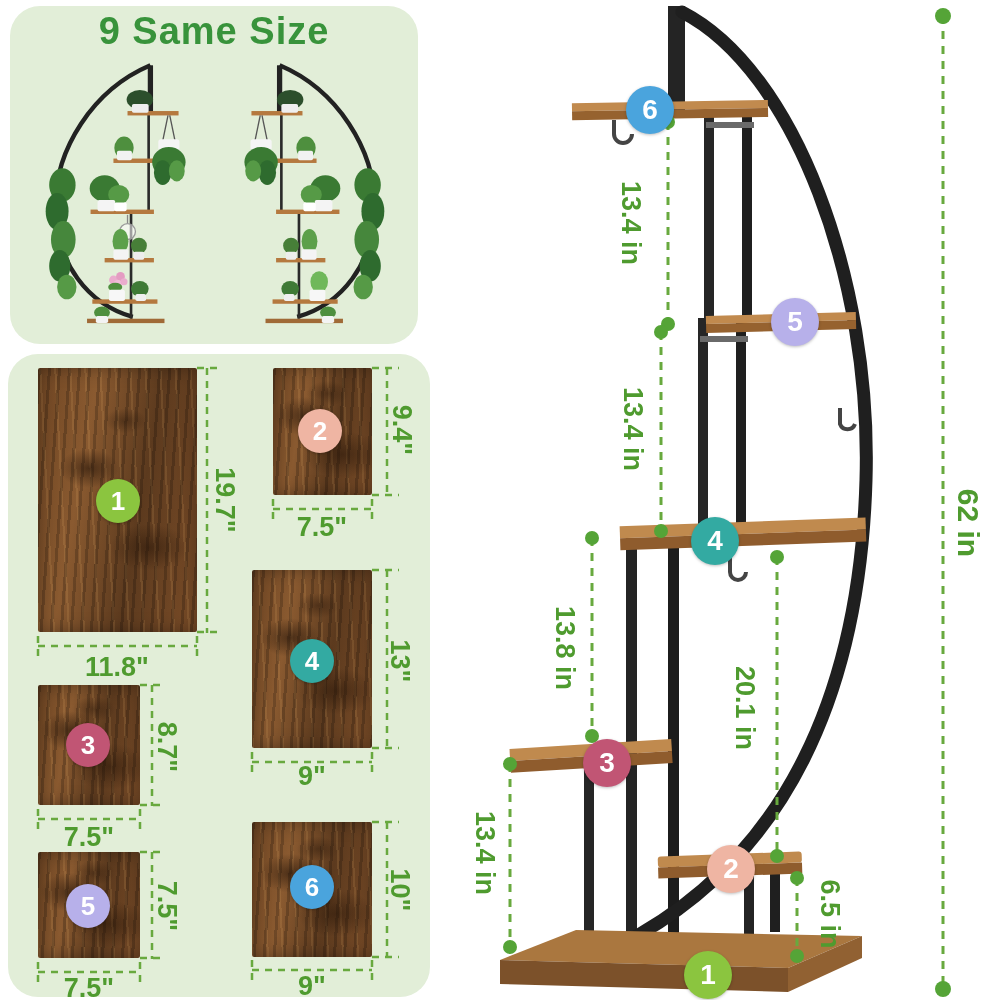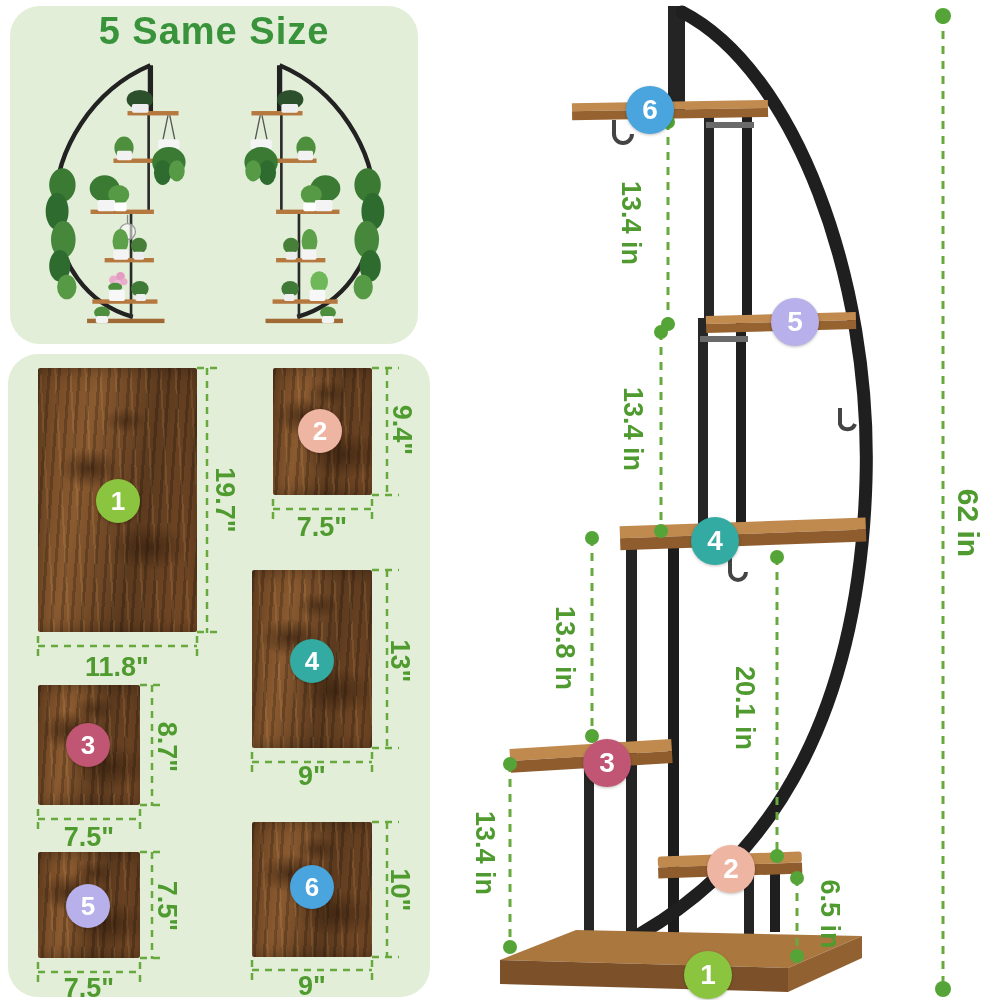--- a/index.html
+++ b/index.html
@@ -51,21 +51,21 @@
   .dim.vert{writing-mode:vertical-rl;}
   .dim.big{font-size:30px;}
   #overlay{position:absolute;left:0;top:0;z-index:4;}
 </style>
 </head>
 <body>
 
 <div class="panel" id="panel-top"></div>
 <div class="panel" id="panel-bottom"></div>
 
-<div class="title">5 Same Size</div>
+<div class="title">9 Same Size</div>
 
 <svg class="mini" id="mini-left" viewBox="0 0 200 300">
   <g>
     <path d="M130 6 C 64 34 22 102 22 165 C 22 232 60 278 110 292" stroke="#222" stroke-width="5" fill="none"></path>
     <line x1="130" y1="6" x2="130" y2="60" stroke="#222" stroke-width="6"></line>
     <line x1="128" y1="60" x2="128" y2="172" stroke="#2a2a2a" stroke-width="3"></line>
     <line x1="108" y1="172" x2="108" y2="294" stroke="#2a2a2a" stroke-width="3"></line>
     <rect x="104" y="58" width="58" height="5" fill="#b5793f"></rect>
     <rect x="88" y="112" width="46" height="5" fill="#b5793f"></rect>
     <rect x="62" y="170" width="72" height="5" fill="#b5793f"></rect>

